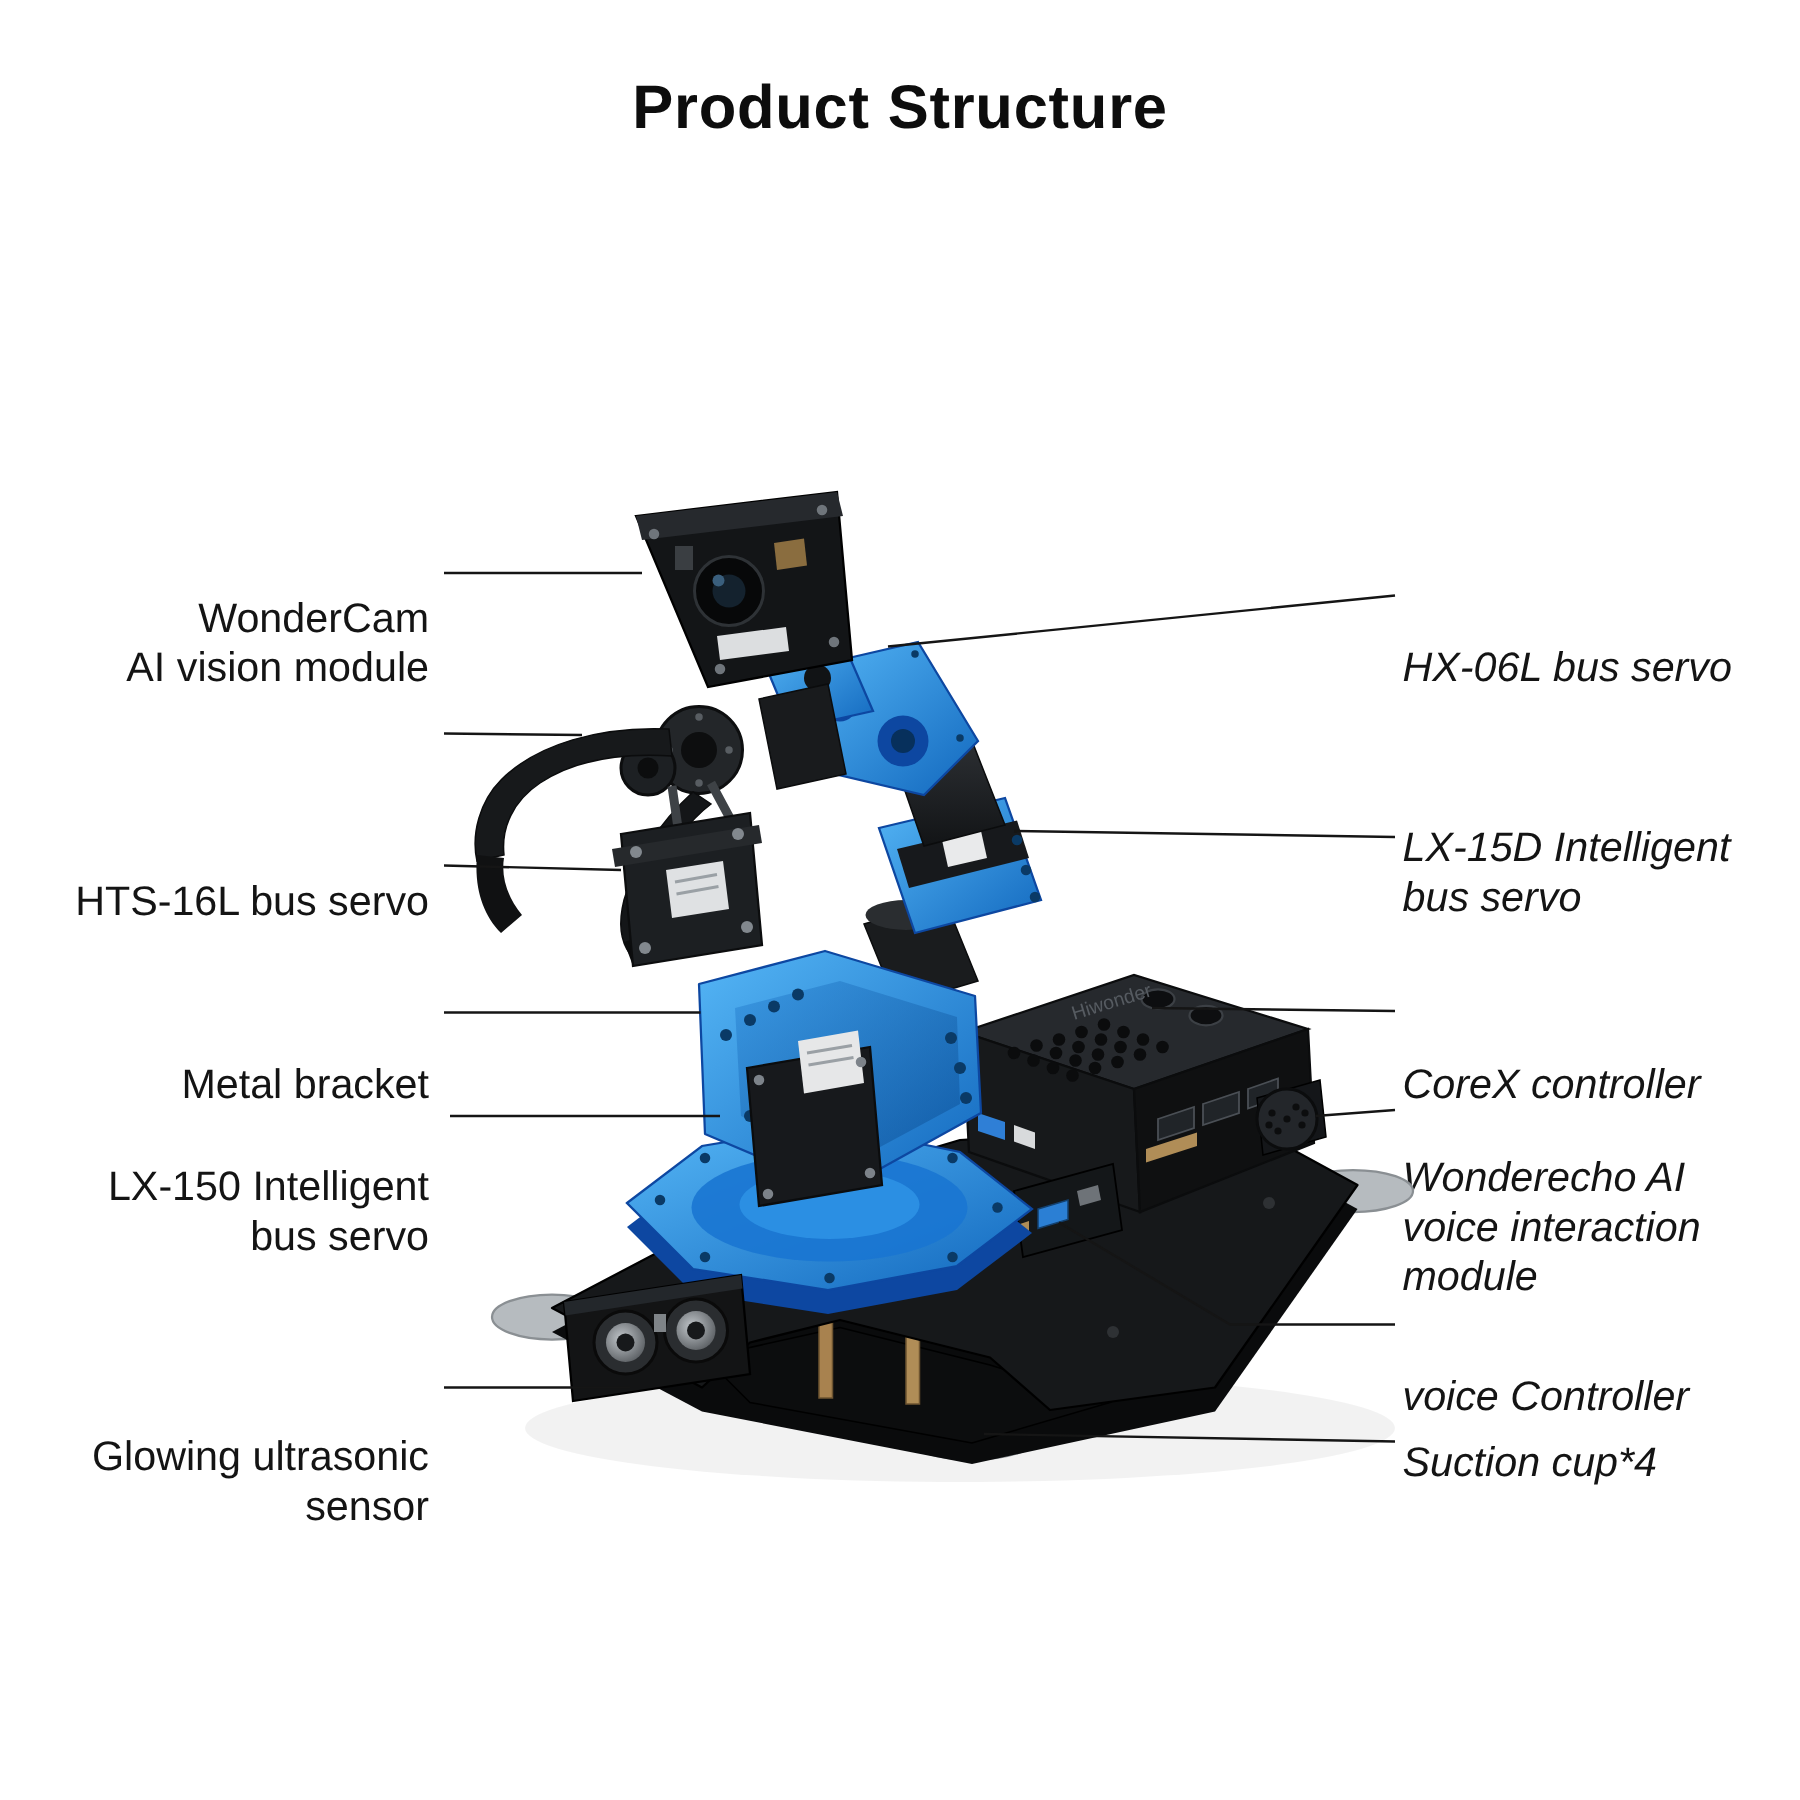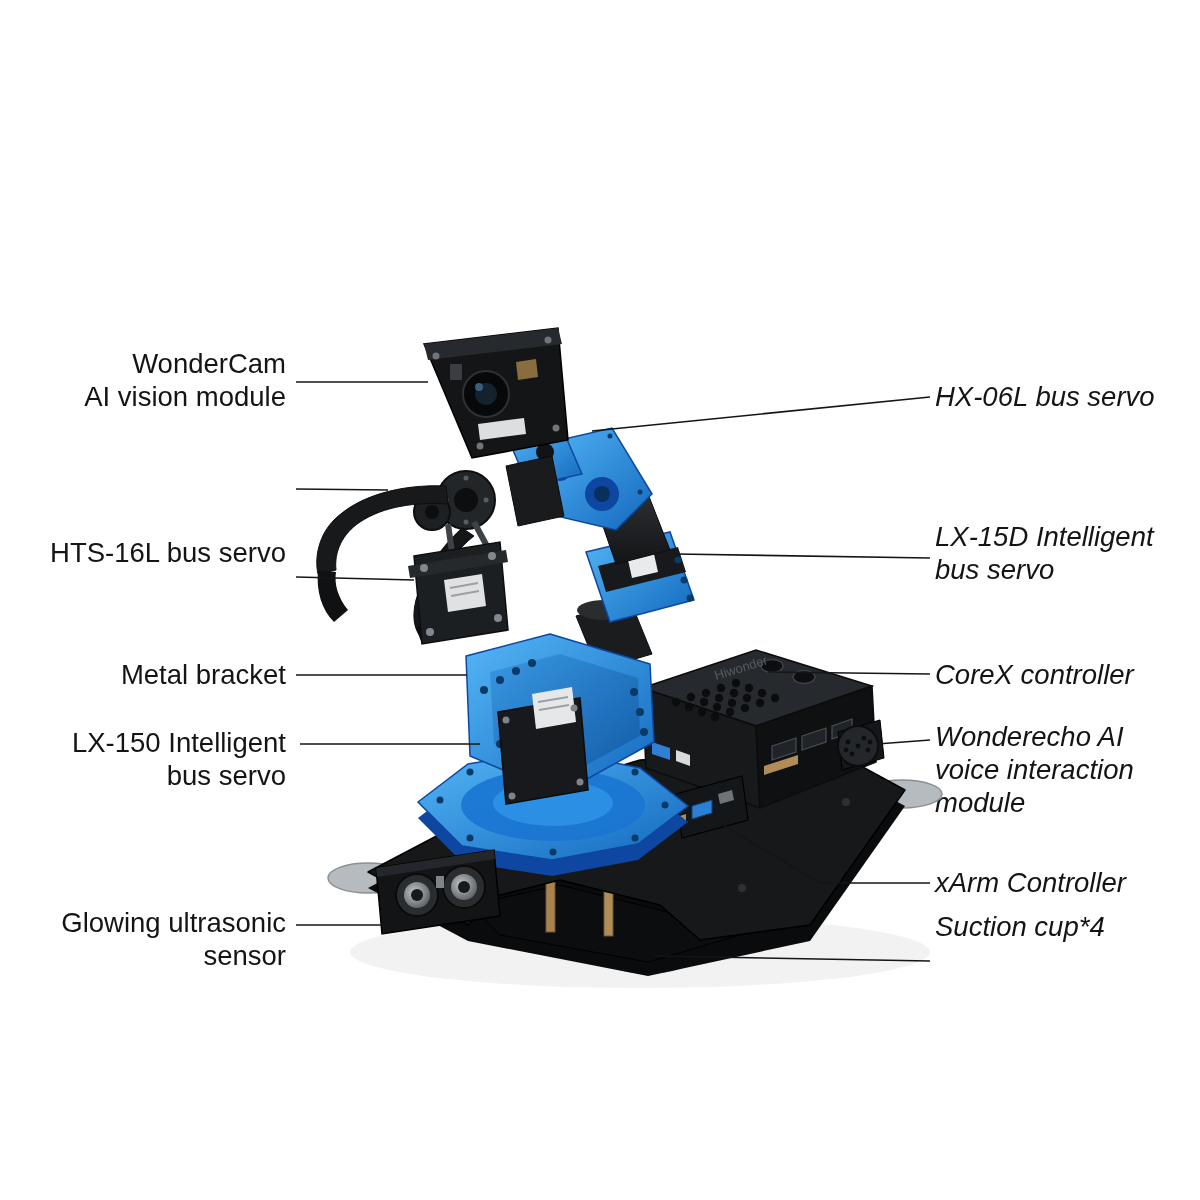--- a/index.html
+++ b/index.html
@@ -7,48 +7,50 @@
     position:relative;width:1200px;height:1200px;background:#ffffff;
     font-family:"Liberation Sans",sans-serif;overflow:hidden;
   }
   .title{
     position:absolute;top:48px;left:0;width:100%;text-align:center;
     font-size:41px;font-weight:700;color:#0d0d0d;letter-spacing:.5px;margin:0;
   }
   .label{
     position:absolute;font-size:27.5px;line-height:33px;color:#141414;
     white-space:pre-line;
+    margin-top:48px;
   }
   .label-left{right:914px;text-align:right;}
   .label-right{left:935px;text-align:left;font-style:italic;}
   svg.scene{position:absolute;left:0;top:0;width:1200px;height:1200px;}
 </style>
 </head>
 <body>
 
 <div class="canvas">
 
+  <h1 class="title">Product Structure</h1>
 
   <div class="label label-left" style="top:347px">WonderCam
 AI vision module</div>
   <div class="label label-left" style="top:536px">HTS-16L bus servo</div>
   <div class="label label-left" style="top:658px">Metal bracket</div>
   <div class="label label-left" style="top:726px">LX-150 Intelligent
 bus servo</div>
   <div class="label label-left" style="top:906px">Glowing ultrasonic
 sensor</div>
 
   <div class="label label-right" style="top:380px">HX-06L bus servo</div>
-  <div class="label label-right" style="top:520px">LX-15D Intelligent
+  <div class="label label-right" style="top:500px">LX-15D Intelligent
 bus servo</div>
   <div class="label label-right" style="top:658px">CoreX controller</div>
   <div class="label label-right" style="top:720px">Wonderecho AI
 voice interaction
 module</div>
-  <div class="label label-right" style="top:866px">xArm Controller</div>
+  <div class="label label-right" style="top:866px">voice Controller</div>
   <div class="label label-right" style="top:910px">Suction cup*4</div>
 
   <svg class="scene" viewBox="0 0 1200 1200">
     <defs>
       <linearGradient id="gBlue" x1="0" y1="0" x2="1" y2="1">
         <stop offset="0" stop-color="#55b6f6"></stop>
           <stop offset="1" stop-color="#1268be"></stop>
       </linearGradient>
       <linearGradient id="gBlueDark" x1="0" y1="0" x2="1" y2="1">
         <stop offset="0" stop-color="#2b86d6"></stop>

